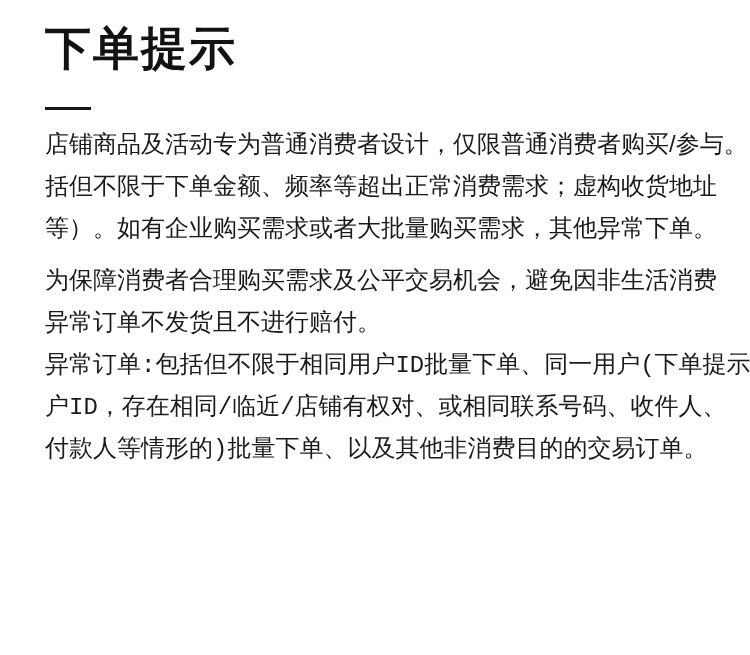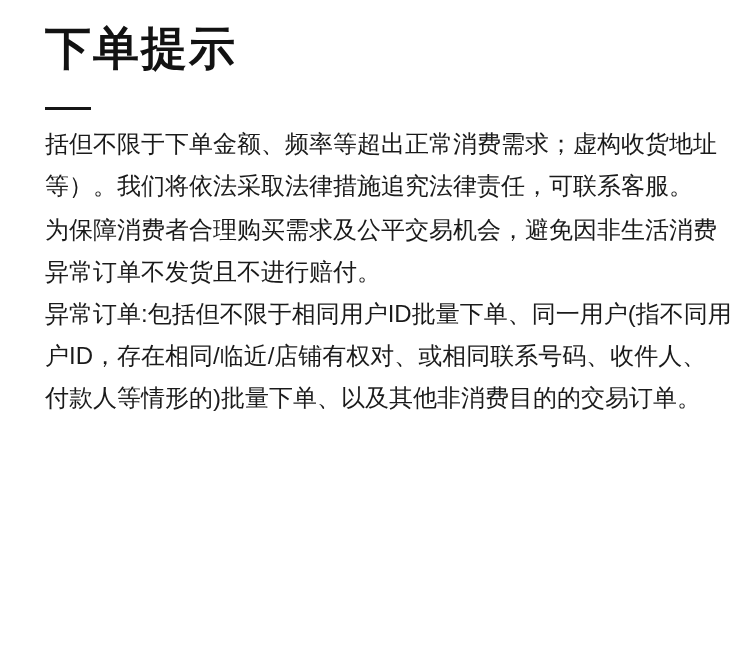--- a/index.html
+++ b/index.html
@@ -37,45 +37,46 @@
     margin-top: 30px;
   }
   .notice {
     margin-top: 13px;
     font-size: 24px;
     line-height: 42px;
     color: #1a1a1a;
     font-weight: 400;
   }
   .para { margin: 0; }
-  .para + .para { margin-top: 2px; }
+  .para + .para { margin-top: 12px; font-family: Liberation Mono, monospace; }
   .line {
     white-space: nowrap;
     letter-spacing: 0px;
   }
 </style>
 </head>
 <body>
 
 <div class="page">
 
   <h1 class="title">下单提示</h1>
 
   <div class="divider"></div>
 
   <section class="notice">
 
     <div class="para">
+      <div class="line">店铺商品及活动专为普通消费者设计，仅限普通消费者购买/参与。</div>
       <div class="line">括但不限于下单金额、频率等超出正常消费需求；虚构收货地址</div>
-      <div class="line">等）。我们将依法采取法律措施追究法律责任，可联系客服。</div>
+      <div class="line">等）。如有企业购买需求或者大批量购买需求，其他异常下单。</div>
     </div>
 
     <div class="para">
       <div class="line">为保障消费者合理购买需求及公平交易机会，避免因非生活消费</div>
       <div class="line">异常订单不发货且不进行赔付。</div>
-      <div class="line">异常订单:包括但不限于相同用户ID批量下单、同一用户(指不同用</div>
+      <div class="line">异常订单:包括但不限于相同用户ID批量下单、同一用户(下单提示</div>
       <div class="line">户ID，存在相同/临近/店铺有权对、或相同联系号码、收件人、</div>
       <div class="line">付款人等情形的)批量下单、以及其他非消费目的的交易订单。</div>
     </div>
 
   </section>
 
 </div>
 
 </body></html>

